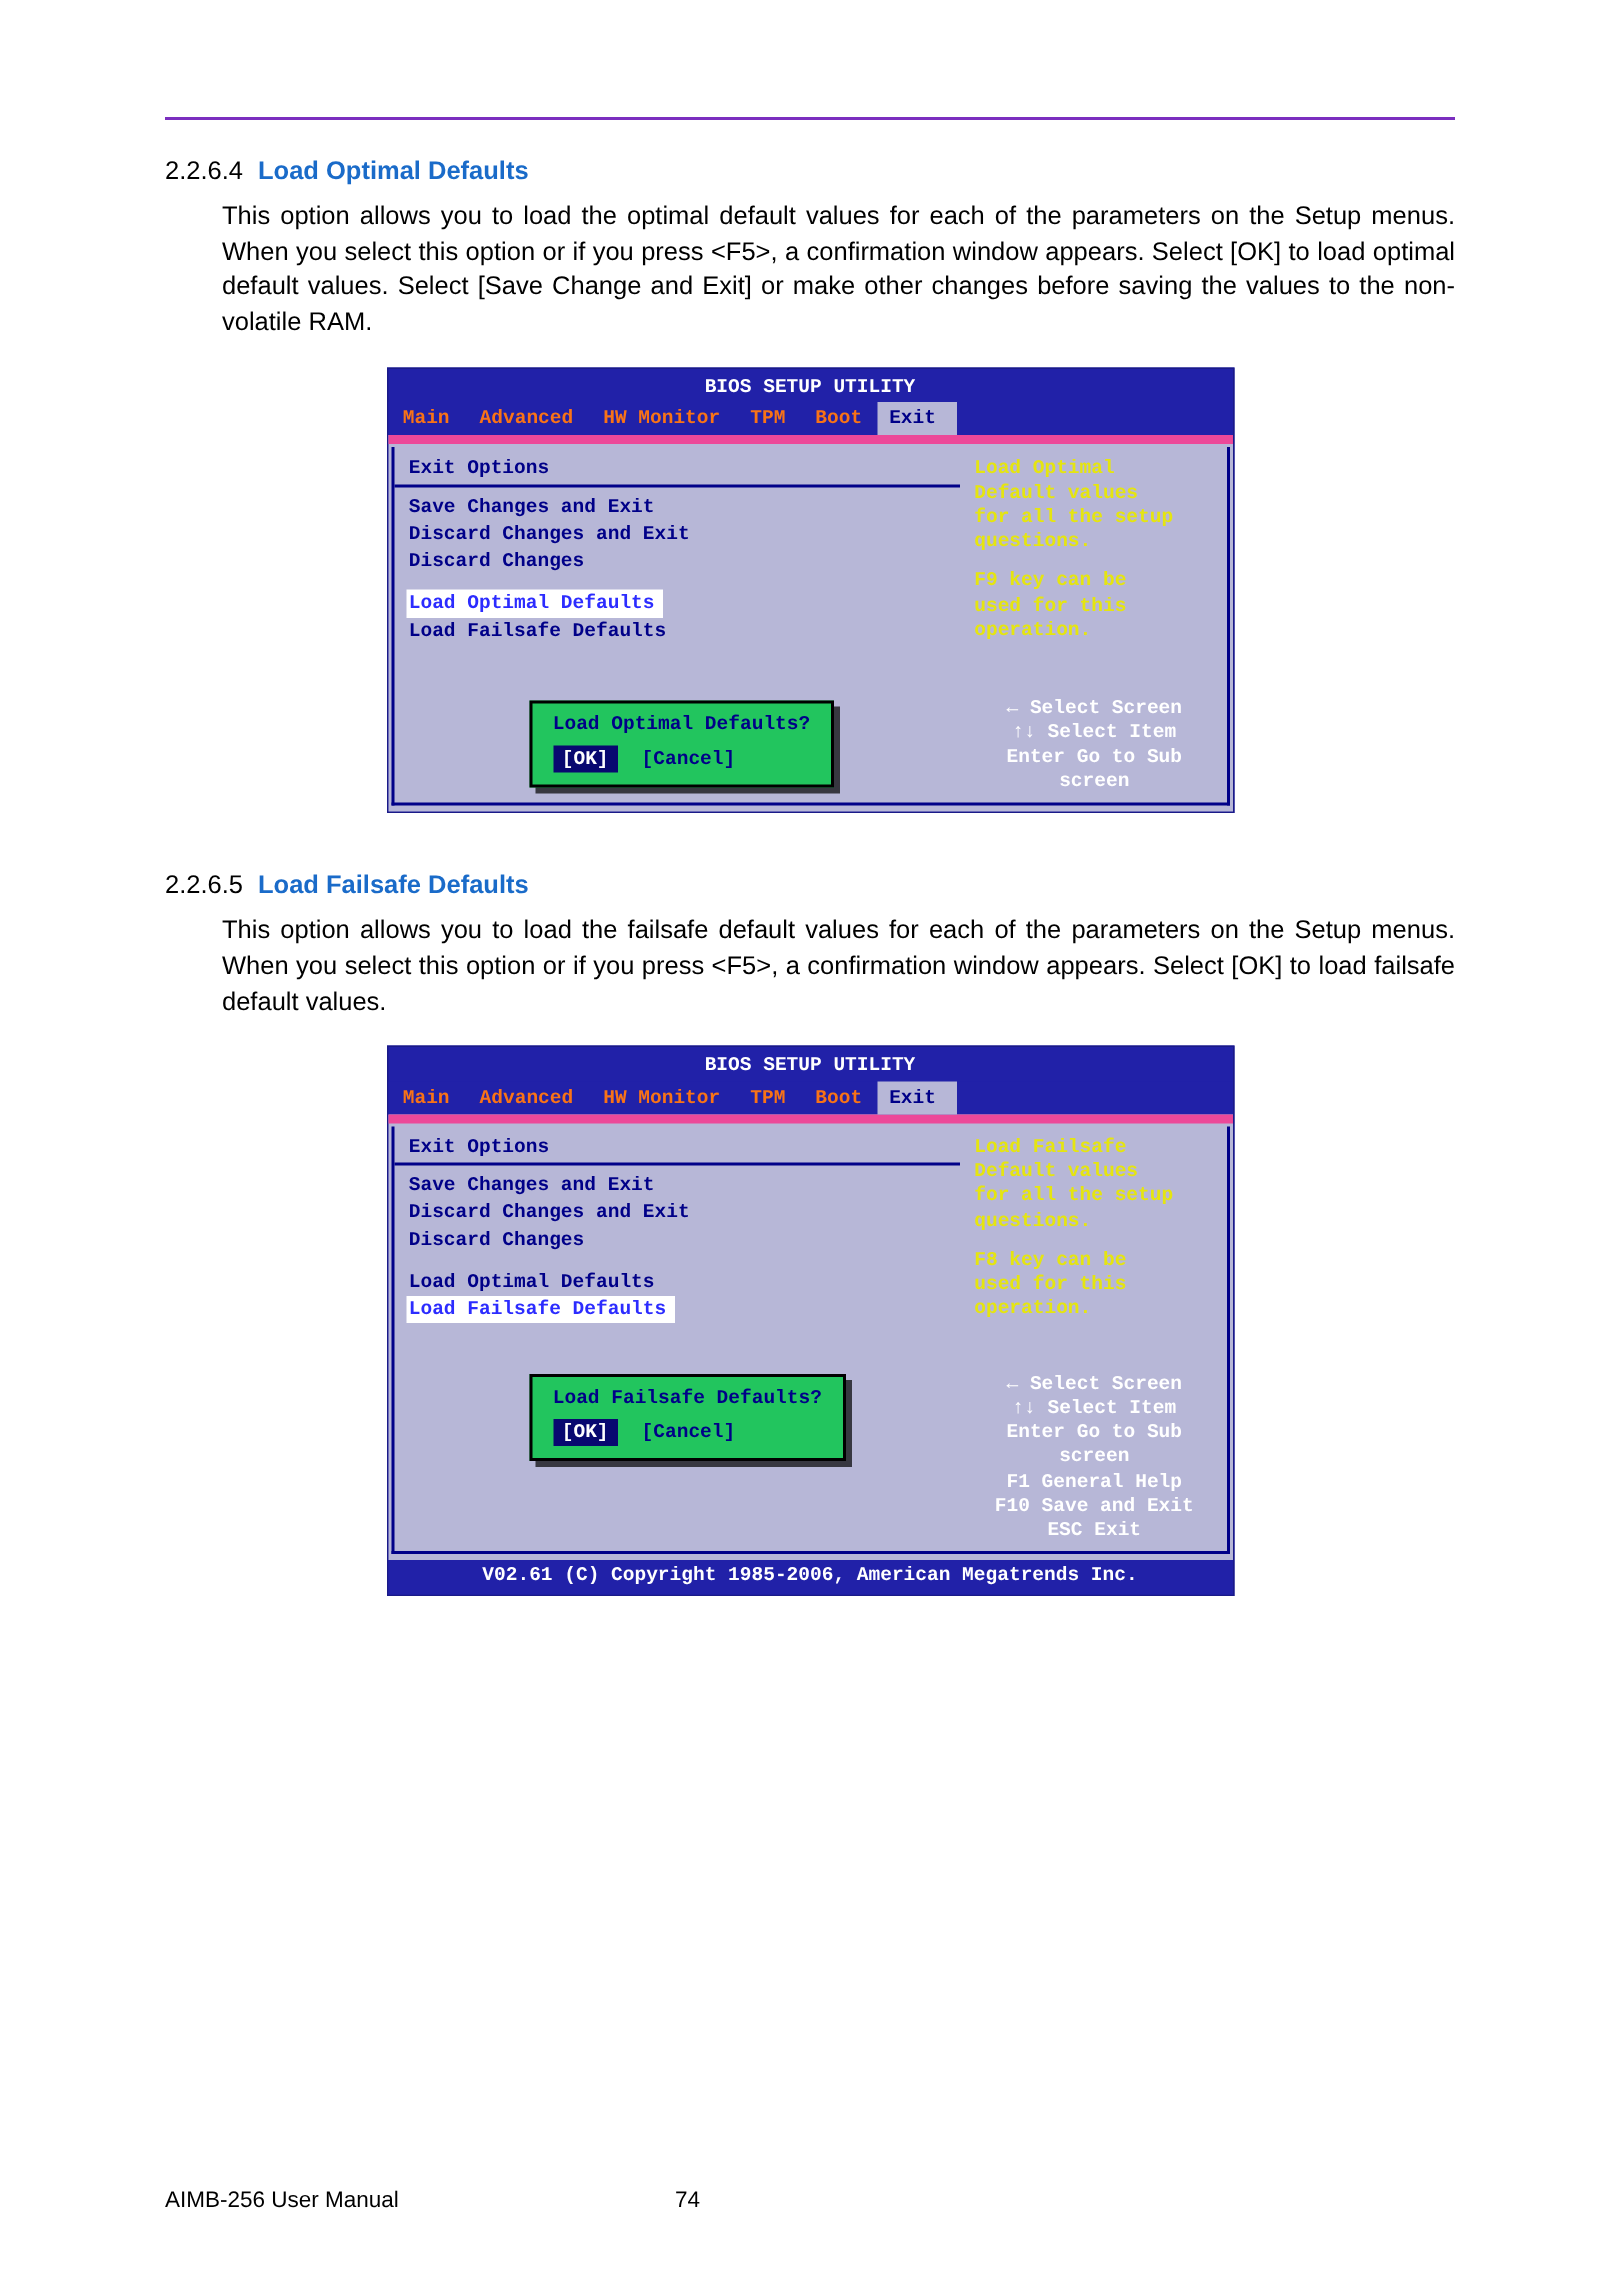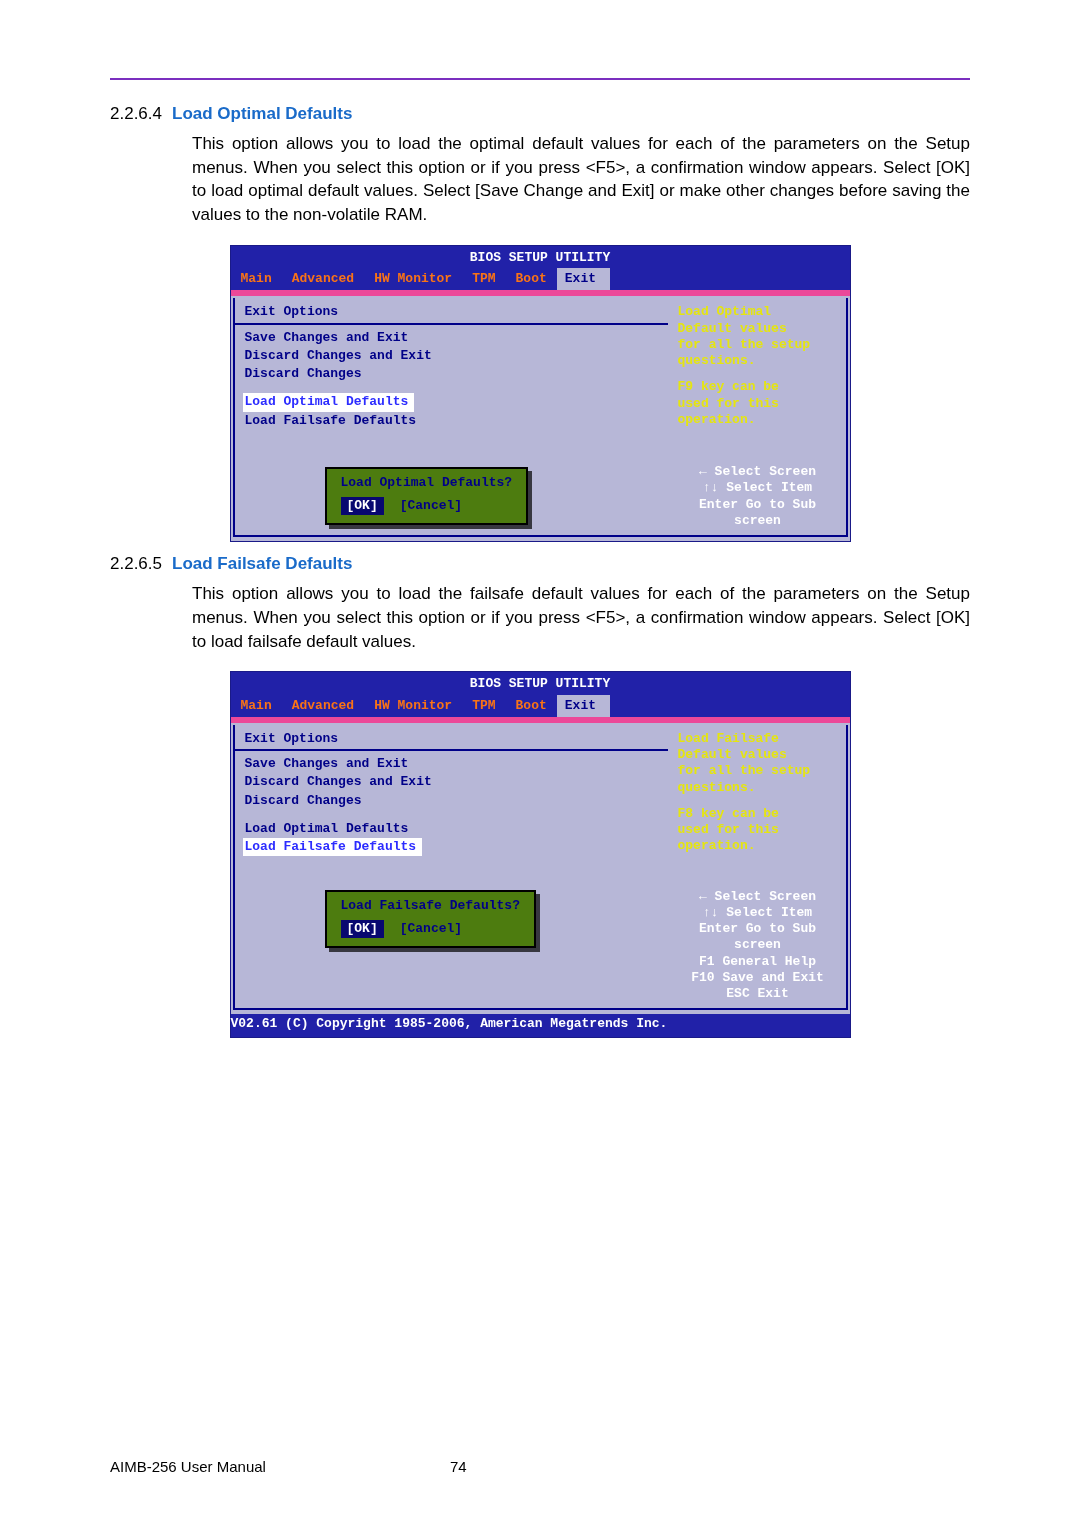--- a/index.html
+++ b/index.html
@@ -27,28 +27,28 @@
     font-weight: normal;
     color: #000;
     width: 62px;
     flex: 0 0 62px;
   }
   .sec-title {
     font-weight: bold;
     color: #1a6bc9;
   }
   .sec-body {
-    margin-left: 82px;
+    margin-left: 38px;
     text-align: justify;
   }
 
   
   .bios-wrap {
-    margin: 18px auto 10px auto;
-    width: 621px;
+    margin: 18px auto 36px auto;
+    width: 565px;
   }
   .bios {
     font-family: "Courier New", monospace;
     font-size: 13px;
     font-weight: bold;
     color: #fff;
     background: #2121a8;
     border: 1px solid #1a1a88;
     line-height: 1.25;
   }
@@ -117,21 +117,21 @@
   .help-yellow { color: #e5e510; }
   .nav-line { color: #ffffff; }
   .help-block { margin-bottom: 6px; }
   .nav-block { margin-top: 36px; text-align: center; }
 
   
   .dialog {
     position: absolute;
     left: 90px;
     bottom: 10px;
-    background: #4d7c0f;
+    background: #22c55e;
     border: 2px solid #000;
     padding: 6px 14px 8px 14px;
     box-shadow: 4px 4px 0 rgba(0,0,0,.7);
     text-align: center;
   }
   .dialog-msg {
     color: #000088;
     margin-bottom: 6px;
     white-space: nowrap;
   }
@@ -143,21 +143,21 @@
   .dlg-btn {
     color: #000088;
     padding: 1px 6px;
   }
   .dlg-btn.ok {
     background: #080870;
     color: #fff;
     padding: 1px 6px;
   }
   .bios-footer {
-    text-align: left;
+    text-align: center;
     color: #fff;
     background: #2121a8;
     padding: 2px 0 4px 0;
   }
 
   
   .page-footer {
     position: fixed;
     bottom: 50px;
     left: 0;

